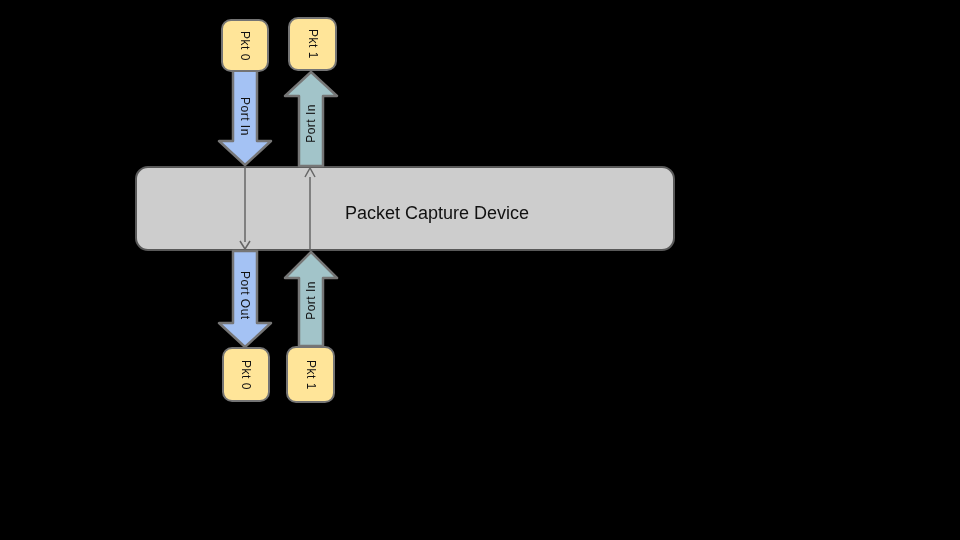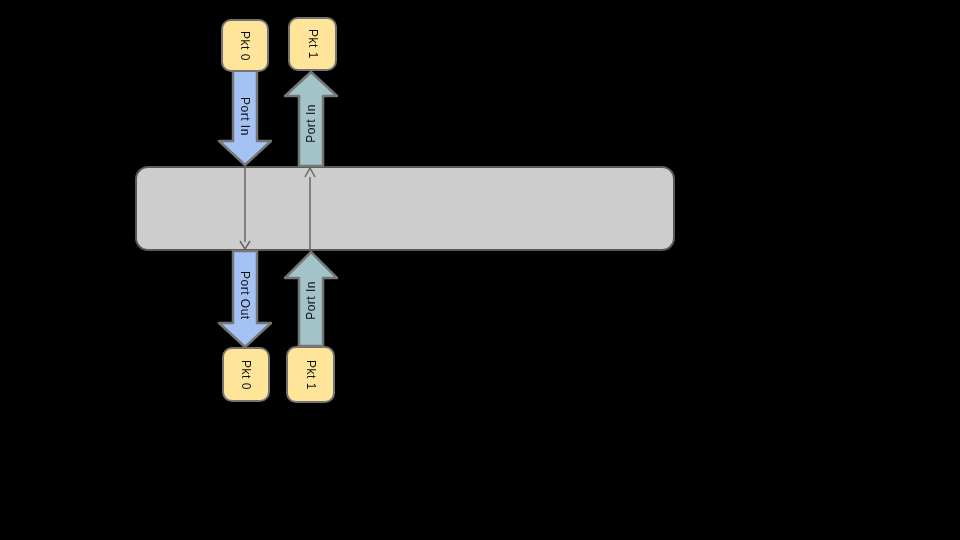--- a/index.html
+++ b/index.html
@@ -85,20 +85,21 @@
   #label-top-out   { left: 297px; top: 88px;  }
   #label-bottom-out{ left: 231px; top: 260px; }
   #label-bottom-in { left: 297px; top: 265px; }
 </style>
 </head>
 <body>
 
 <div id="stage">
 
   <div class="device" style="background-color: rgb(205, 205, 205);"></div>
+  <div class="device-label">Packet Capture Device</div>
 
   <svg id="arrows-layer" width="960" height="540" viewBox="0 0 960 540">
 
     <polygon points="233,70 257,70 257,141 271,141 245,165 219,141 233,141" stroke="#767676" stroke-width="2.5" stroke-linejoin="round" style="fill: rgb(164, 194, 244);"></polygon>
 
     <polygon points="299,166 299,96 285,96 311,72 337,96 323,96 323,166" stroke="#767676" stroke-width="2.5" stroke-linejoin="round" style="fill: rgb(162, 196, 201);"></polygon>
 
     <polygon points="233,251 257,251 257,323 271,323 245,347 219,323 233,323" stroke="#767676" stroke-width="2.5" stroke-linejoin="round" style="fill: rgb(164, 194, 244);"></polygon>
 
     <polygon points="299,346 299,278 285,278 311,252 337,278 323,278 323,346" stroke="#767676" stroke-width="2.5" stroke-linejoin="round" style="fill: rgb(162, 196, 201);"></polygon>

